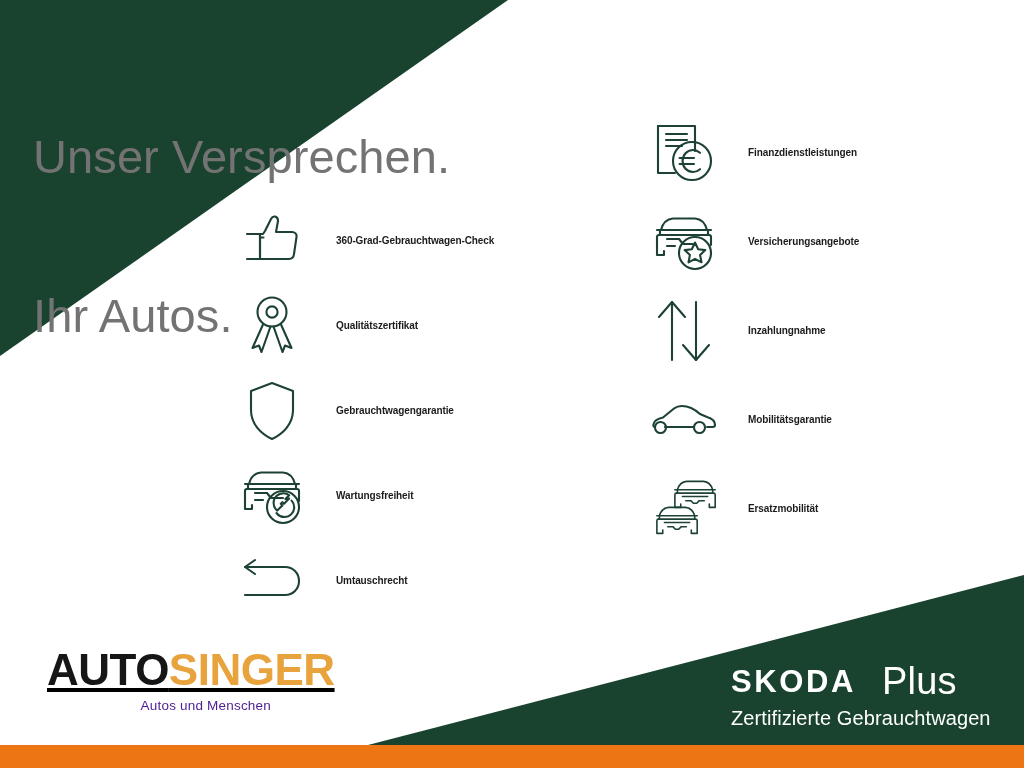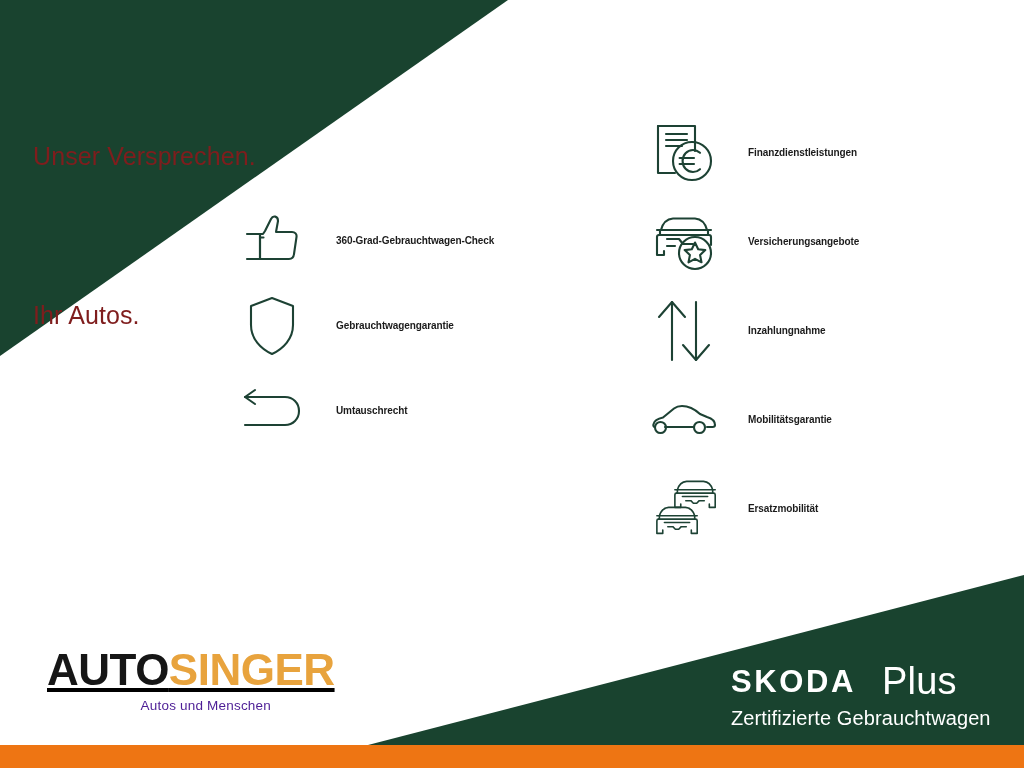--- a/index.html
+++ b/index.html
@@ -42,22 +42,22 @@
     width: 1024px;
     height: 23px;
     background: #EE7513;
   }
 
   
   #headline {
     position: absolute;
     left: 33px;
     top: 24px;
-    color: #7f1d1d;
-    font-size: 25px;
+    color: #737373;
+    font-size: 47px;
     line-height: 53px;
     font-weight: 400;
     letter-spacing: 0.1px;
     white-space: pre;
   }
   #headline .line { display: block; }
 
   
   .column {
     position: absolute;
@@ -179,30 +179,58 @@
       <span class="benefit-icon">
         <svg width="58" height="58" viewBox="0 0 58 58" fill="none" stroke="#1d4234" stroke-width="2.1" stroke-linejoin="round" stroke-linecap="round">
           <path d="M4 22 H17 V47 H4"></path>
           <path d="M17 22 L20 22 L22 19 L28 7 C30 3 35 4 35 9 L33 20 L49 20 C52 20 54 22 53.5 25 L51 42 C50.6 45.5 48.5 47 46 47 H17 Z"></path>
           <path d="M17 25.5 H20.5"></path>
         </svg>
       </span>
       <span class="benefit-label">360-Grad-Gebrauchtwagen-Check</span>
     </div>
 
+    <div class="benefit">
+      <span class="benefit-icon">
+        <svg width="52" height="62" viewBox="0 0 52 62" fill="none" stroke="#1d4234" stroke-width="2.1" stroke-linejoin="round" stroke-linecap="round">
+          <circle cx="26" cy="17" r="14.5"></circle>
+          <circle cx="26" cy="17" r="5.6"></circle>
+          <path d="M17 29.5 L6.5 53 L13 50.5 L15.5 57 L24.5 31.5"></path>
+          <path d="M35 29.5 L45.5 53 L39 50.5 L36.5 57 L27.5 31.5"></path>
+        </svg>
+      </span>
+      <span class="benefit-label">Qualitätszertifikat</span>
+    </div>
 
     <div class="benefit">
       <span class="benefit-icon">
         <svg width="48" height="62" viewBox="0 0 48 62" fill="none" stroke="#1d4234" stroke-width="2.1" stroke-linejoin="round" stroke-linecap="round">
           <path d="M24 3 L45 11 V30 C45 44 35 54 24 59 C13 54 3 44 3 30 V11 Z"></path>
         </svg>
       </span>
       <span class="benefit-label">Gebrauchtwagengarantie</span>
     </div>
 
+    <div class="benefit">
+      <span class="benefit-icon">
+        <svg width="66" height="58" viewBox="0 0 66 58" fill="none" stroke="#1d4234" stroke-width="2.1" stroke-linejoin="round" stroke-linecap="round">
+          <path d="M10 17 C12 9 16 6 22 5.5 H44 C50 6 54 9 56 17"></path>
+          <path d="M6 17 H60"></path>
+          <path d="M9 17 L9 22 M57 17 L57 22"></path>
+          <path d="M8 22 H58 C59 22 60 23 60 24 V34"></path>
+          <path d="M8 22 C7 22 6 23 6 24 V42 H13 V38"></path>
+          <path d="M16 26 H28 L32 31 H44"></path>
+          <path d="M16 33 H24"></path>
+          <circle cx="44" cy="40" r="16"></circle>
+          <path d="M50.2 31.6 L45 36.8 L43.4 35.2 L41.8 36.8 L43.4 38.4 L38.2 43.6 C36 41.8 34.6 39 34.6 36 C34.6 30.6 39 26.2 44.4 26.2 C46.6 26.2 48.6 26.9 50.2 28.2 L46.4 32 Z" fill="none"></path>
+          <path d="M37.5 46 C39.3 48.4 42.2 50 45.4 50 C50.8 50 55.2 45.6 55.2 40.2 C55.2 37.6 54.2 35.3 52.6 33.6"></path>
+        </svg>
+      </span>
+      <span class="benefit-label">Wartungsfreiheit</span>
+    </div>
 
     <div class="benefit">
       <span class="benefit-icon">
         <svg width="62" height="46" viewBox="0 0 62 46" fill="none" stroke="#1d4234" stroke-width="2.1" stroke-linejoin="round" stroke-linecap="round">
           <path d="M4 9 H44 C52 9 58 15 58 23 C58 31 52 37 44 37 H4"></path>
           <path d="M14 2 L4 9 L14 16"></path>
         </svg>
       </span>
       <span class="benefit-label">Umtauschrecht</span>
     </div>

